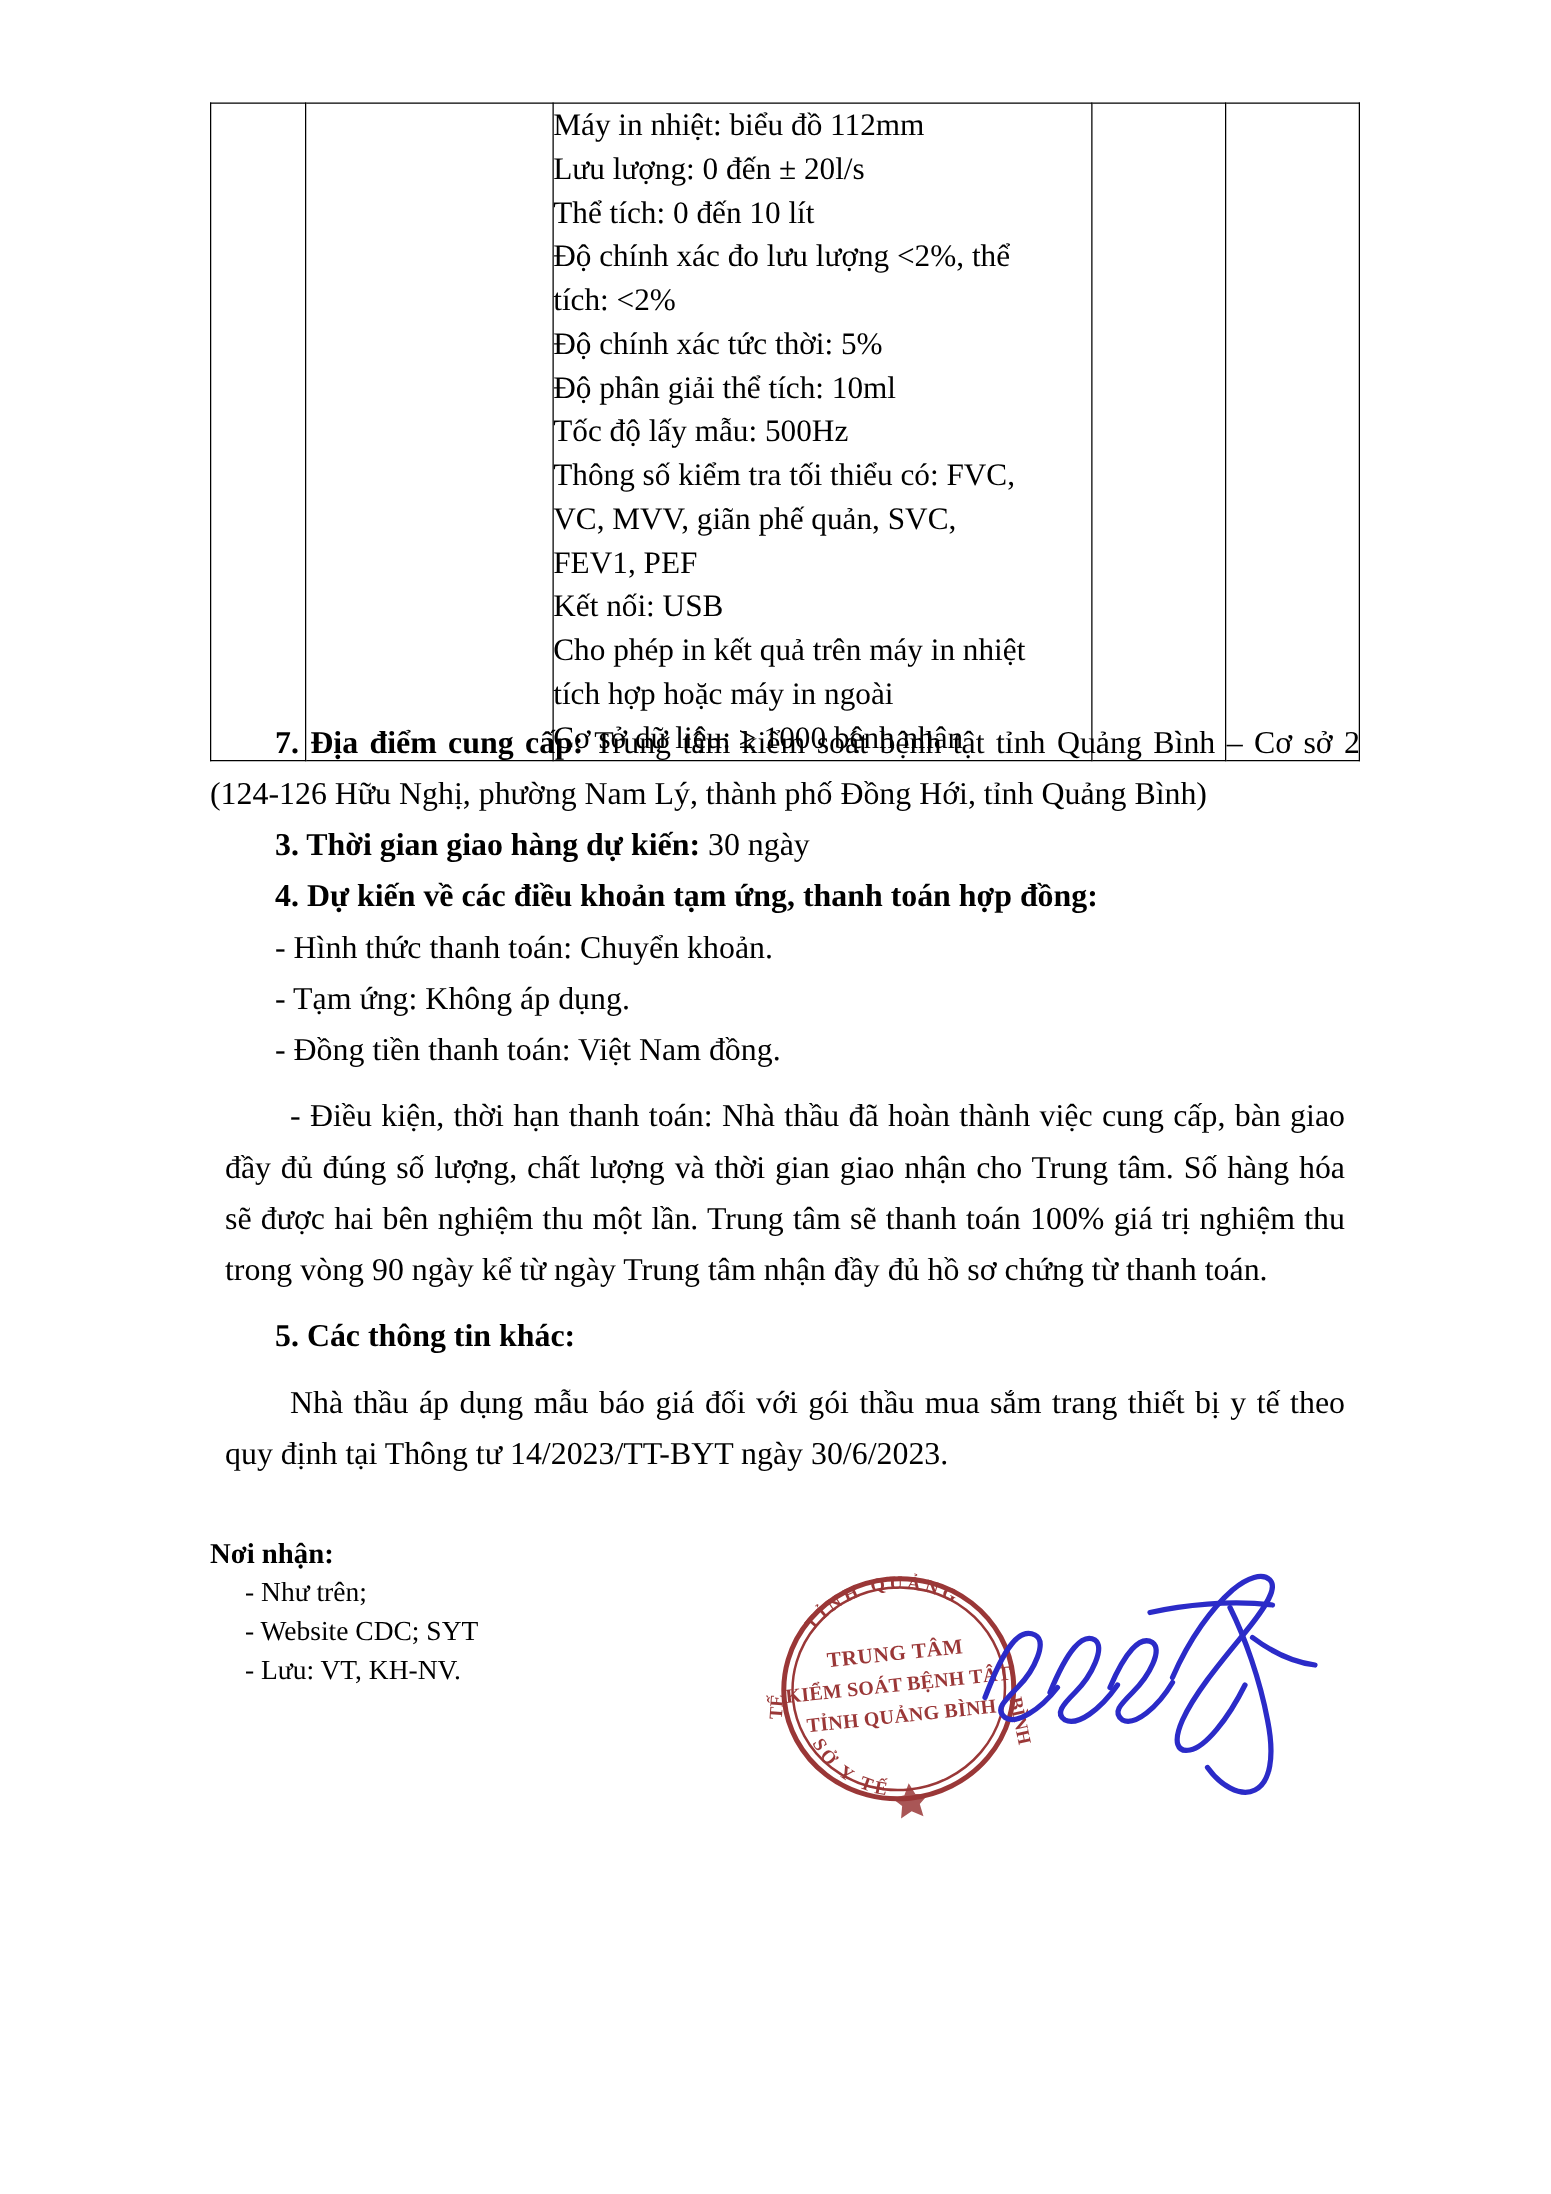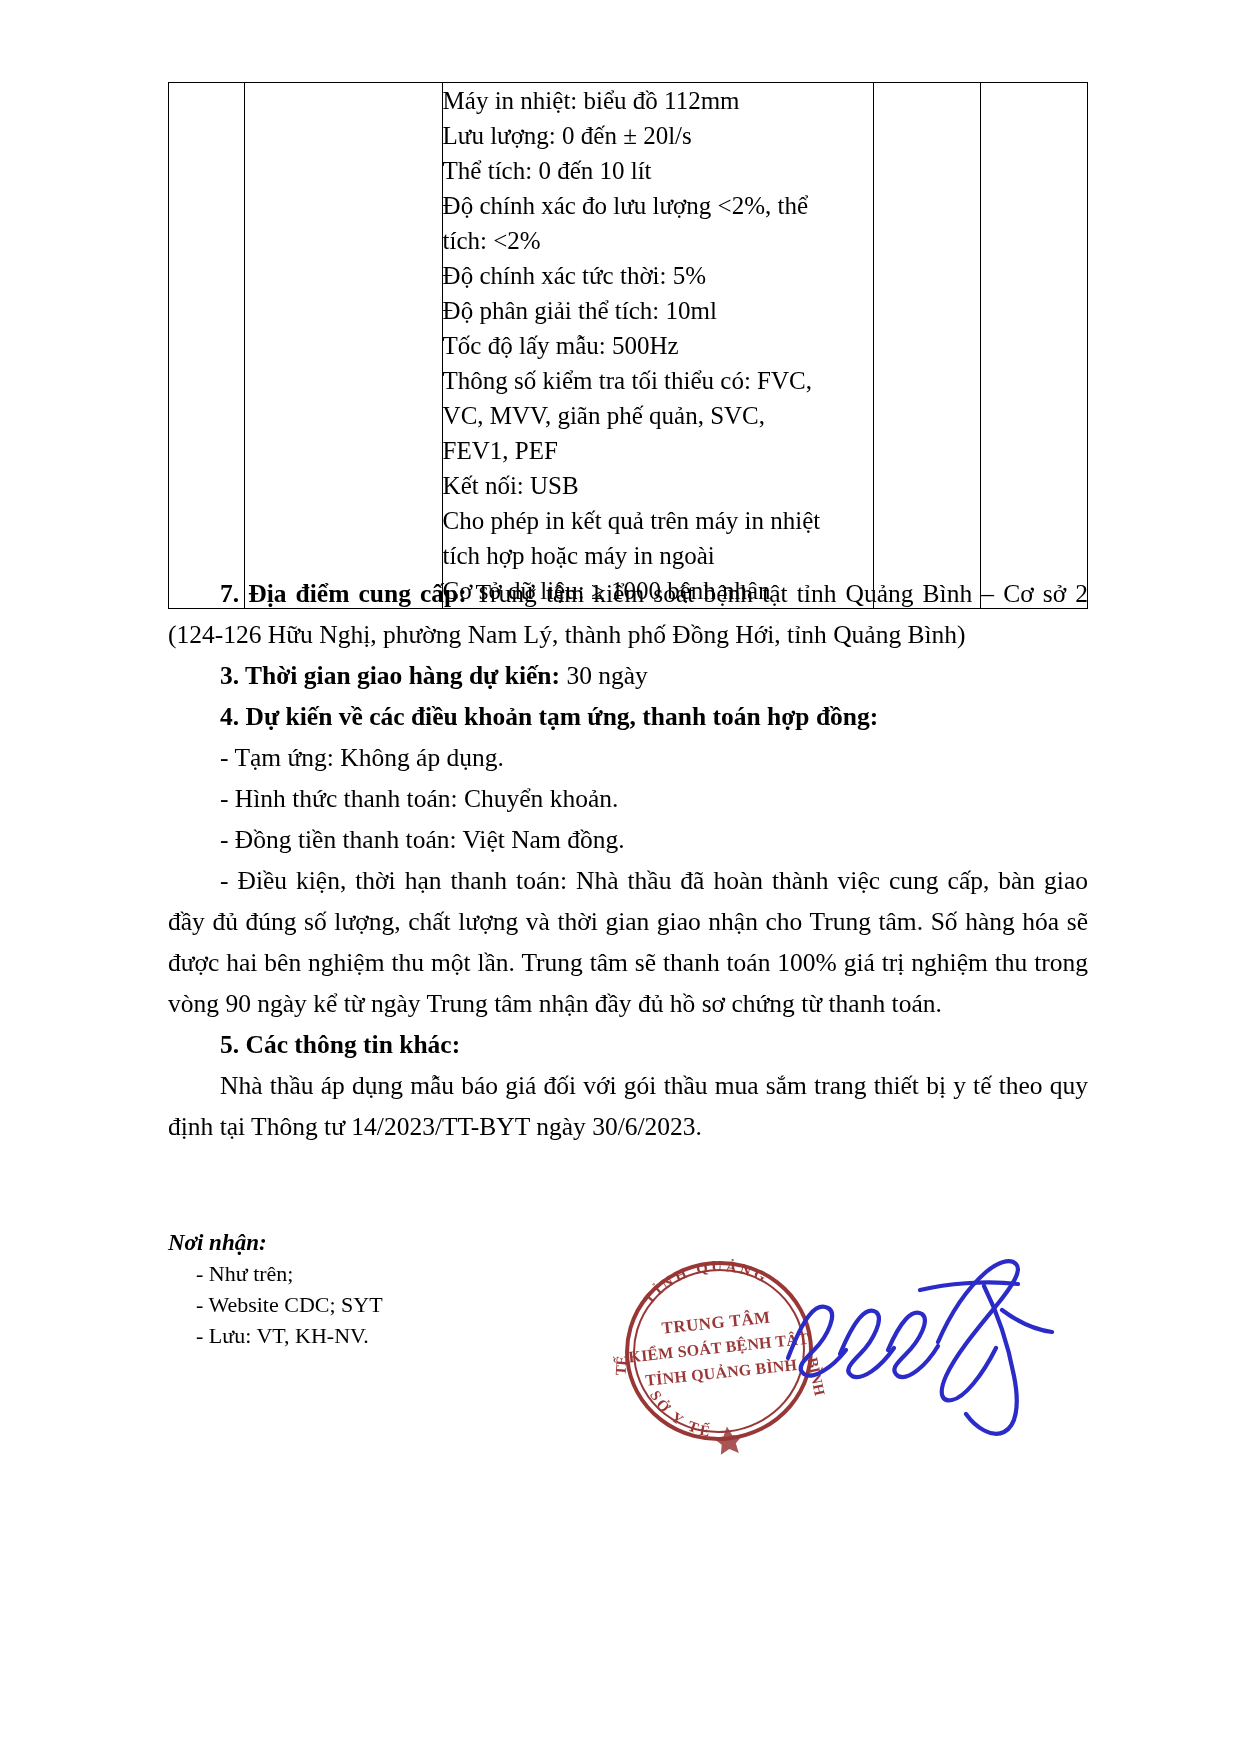--- a/index.html
+++ b/index.html
@@ -44,32 +44,32 @@
   }
   b.hd { font-weight:bold; }
   p.bullet {
     margin:0;
     font-size:25.5px;
     line-height:41px;
     text-align:left;
     text-indent:52px;
   }
   p.block {
-    margin:0;
+    margin:12px;
     font-size:25.5px;
     line-height:41px;
     text-align:justify;
     text-indent:52px;
   }
 
   
   .sigblock { position:absolute; left:0; top:1228px; width:1241px; height:300px; }
   .recv { position:absolute; left:168px; top:0px; }
   .recv-title {
-    font-size:23px; font-weight:bold; font-style:italic; line-height:30px;
+    font-size:23px; font-weight:bold; line-height:30px;
   }
   .recv-item { font-size:22px; line-height:31px; padding-left:28px; }
 
   .director { position:absolute; left:660px; top:0px; width:420px; text-align:center; }
   .director-title { font-size:25px; font-weight:bold; letter-spacing:0.5px; }
   .director-name { position:absolute; left:660px; top:178px; width:420px; text-align:center;
                    font-size:25px; font-weight:bold; }
 
   
   .seal { position:absolute; left:600px; top:12px; width:238px; height:222px; }
@@ -115,22 +115,22 @@
   </div>
 
   <div class="body">
 
     <p class="para"><b class="hd">7. Địa điểm cung cấp:</b><span> Trung tâm kiểm soát bệnh tật tỉnh Quảng Bình – Cơ sở 2 (124-126 Hữu Nghị, phường Nam Lý, thành phố Đồng Hới, tỉnh Quảng Bình)</span></p>
 
     <p class="para"><b class="hd">3. Thời gian giao hàng dự kiến:</b><span> 30 ngày</span></p>
 
     <p class="para"><b class="hd">4. Dự kiến về các điều khoản tạm ứng, thanh toán hợp đồng:</b></p>
 
+    <p class="bullet">- Hình thức thanh toán: Chuyển khoản.</p>
     <p class="bullet">- Tạm ứng: Không áp dụng.</p>
-    <p class="bullet">- Hình thức thanh toán: Chuyển khoản.</p>
     <p class="bullet">- Đồng tiền thanh toán: Việt Nam đồng.</p>
 
     <p class="block">- Điều kiện, thời hạn thanh toán: Nhà thầu đã hoàn thành việc cung cấp, bàn giao đầy đủ đúng số lượng, chất lượng và thời gian giao nhận cho Trung tâm. Số hàng hóa sẽ được hai bên nghiệm thu một lần. Trung tâm sẽ thanh toán 100% giá trị nghiệm thu trong vòng 90 ngày kể từ ngày Trung tâm nhận đầy đủ hồ sơ chứng từ thanh toán.</p>
 
     <p class="para"><b class="hd">5. Các thông tin khác:</b></p>
 
     <p class="block">Nhà thầu áp dụng mẫu báo giá đối với gói thầu mua sắm trang thiết bị y tế theo quy định tại Thông tư 14/2023/TT-BYT ngày 30/6/2023.</p>
   </div>
 
   <div class="sigblock">

